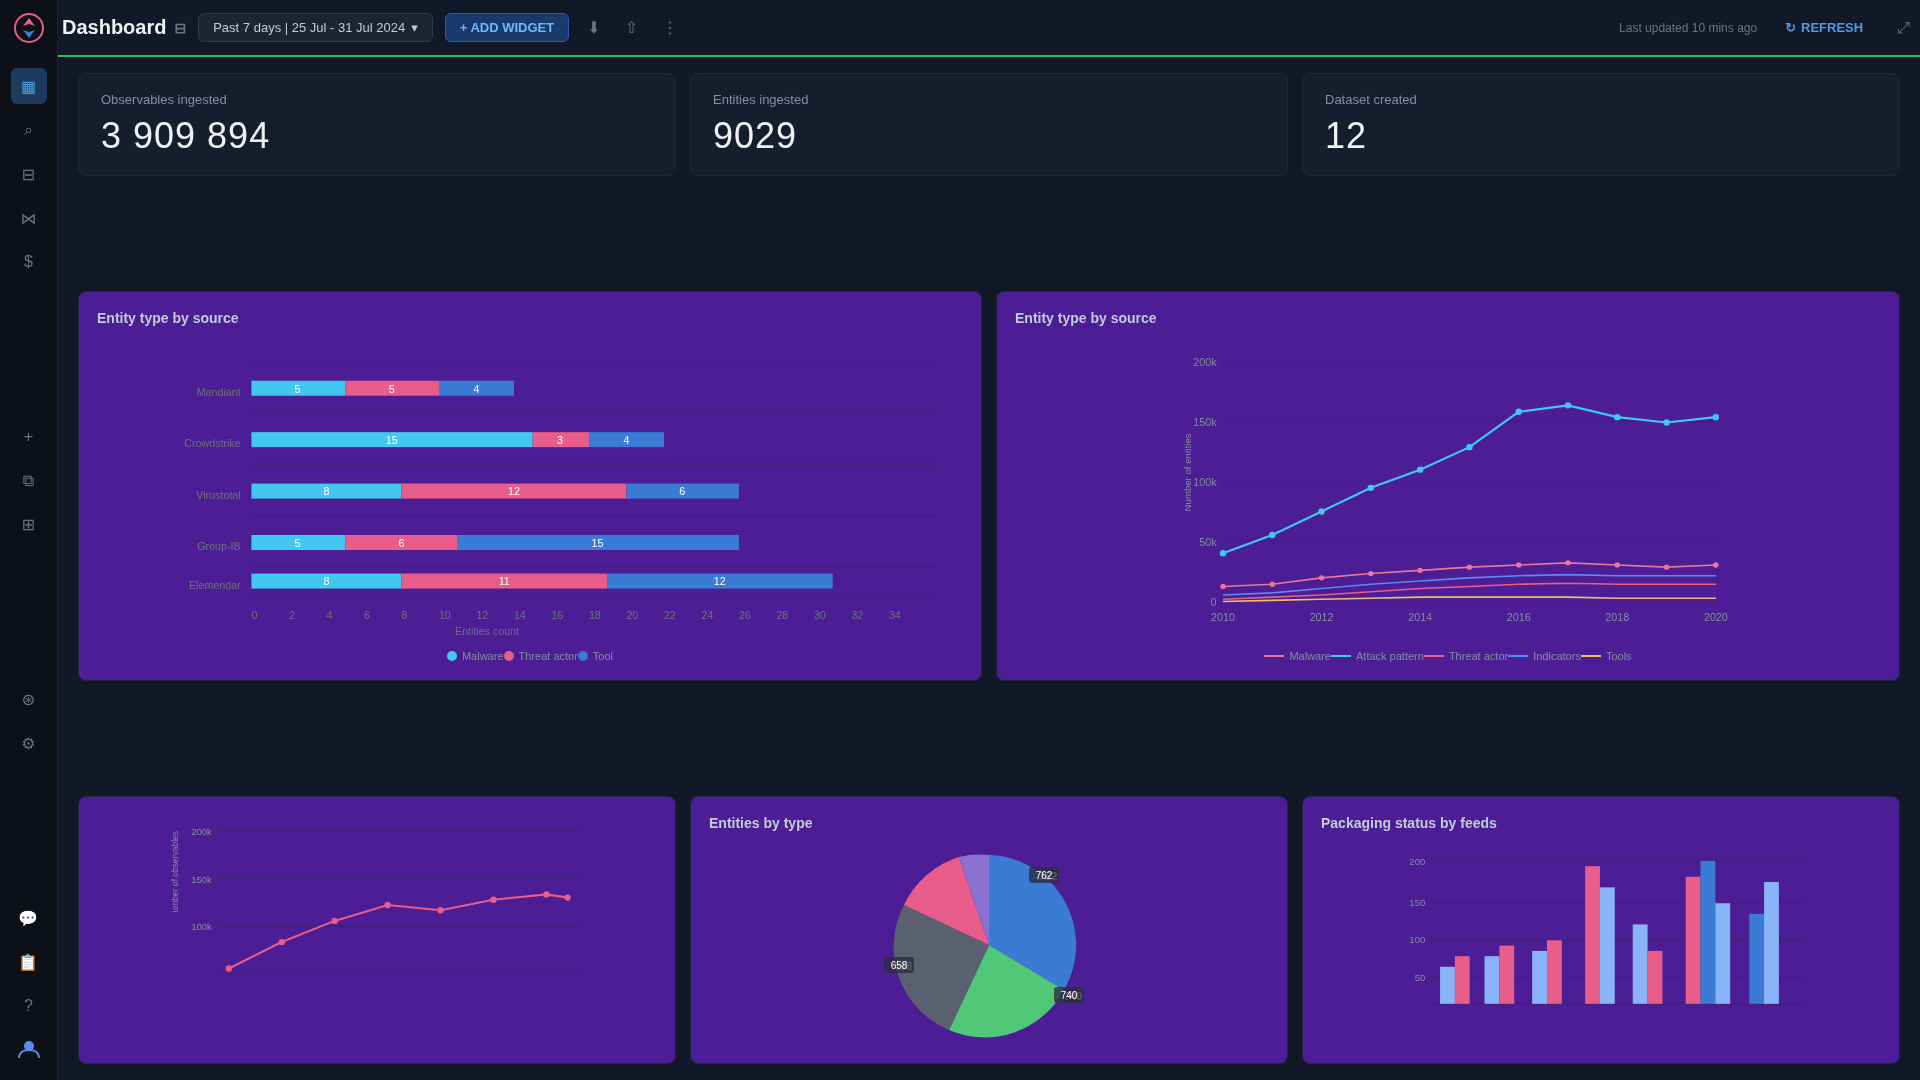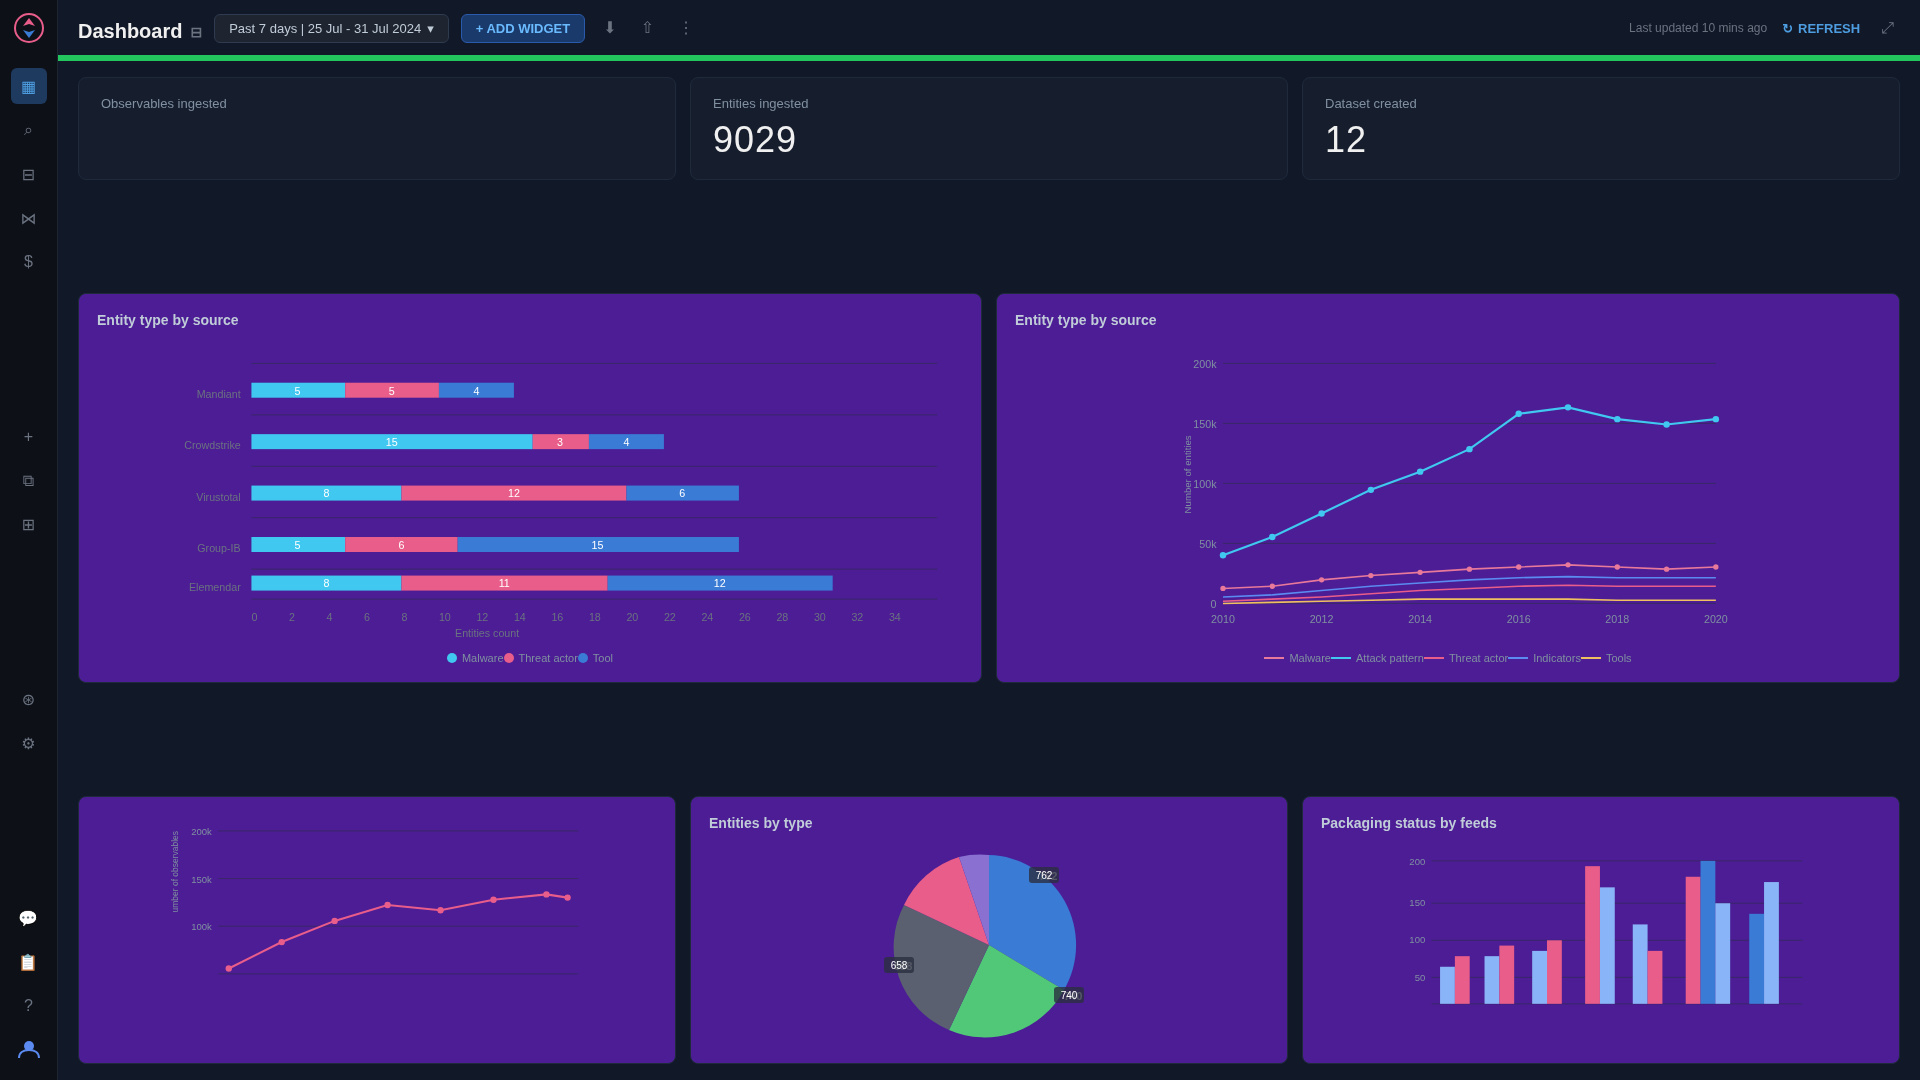--- a/index.html
+++ b/index.html
@@ -52,24 +52,24 @@
       flex: 1;
       display: flex;
       flex-direction: column;
       background: #111827;
       overflow: hidden;
     }
 
     
     .header {
       display: flex;
-      align-items: flex-end;
-      padding: 12px 20px;
+      align-items: center;
+      padding: 12px 4px;
       background: #111827;
-      border-bottom: 6px solid #22c55e;
+      border-bottom: 2px solid #22c55e;
       gap: 12px;
     }
     .header-title {
       font-size: 20px;
       font-weight: 600;
       color: #f0f0f0;
       display: flex;
       align-items: center;
       gap: 8px;
     }
@@ -98,21 +98,21 @@
       border: none;
       color: #6b7280;
       cursor: pointer;
       padding: 6px;
       font-size: 16px;
     }
     .header-right {
       margin-left: auto;
       display: flex;
       align-items: center;
-      gap: 15px;
+      gap: 28px;
       font-size: 12px;
       color: #6b7280;
     }
     .refresh-btn {
       display: flex;
       align-items: center;
       gap: 5px;
       color: #4d9de0;
       cursor: pointer;
       font-size: 13px;
@@ -299,20 +299,21 @@
       </div>
       <button class="icon-btn">⤢</button>
     </div>
   </div>
 
   <div class="dashboard-body">
 
     <div class="stat-cards">
       <div class="stat-card">
         <div class="stat-label">Observables ingested</div>
+        <div class="stat-value">3 909 894</div>
       </div>
       <div class="stat-card">
         <div class="stat-label">Entities ingested</div>
         <div class="stat-value">9029</div>
       </div>
       <div class="stat-card">
         <div class="stat-label">Dataset created</div>
         <div class="stat-value">12</div>
       </div>
     </div>

